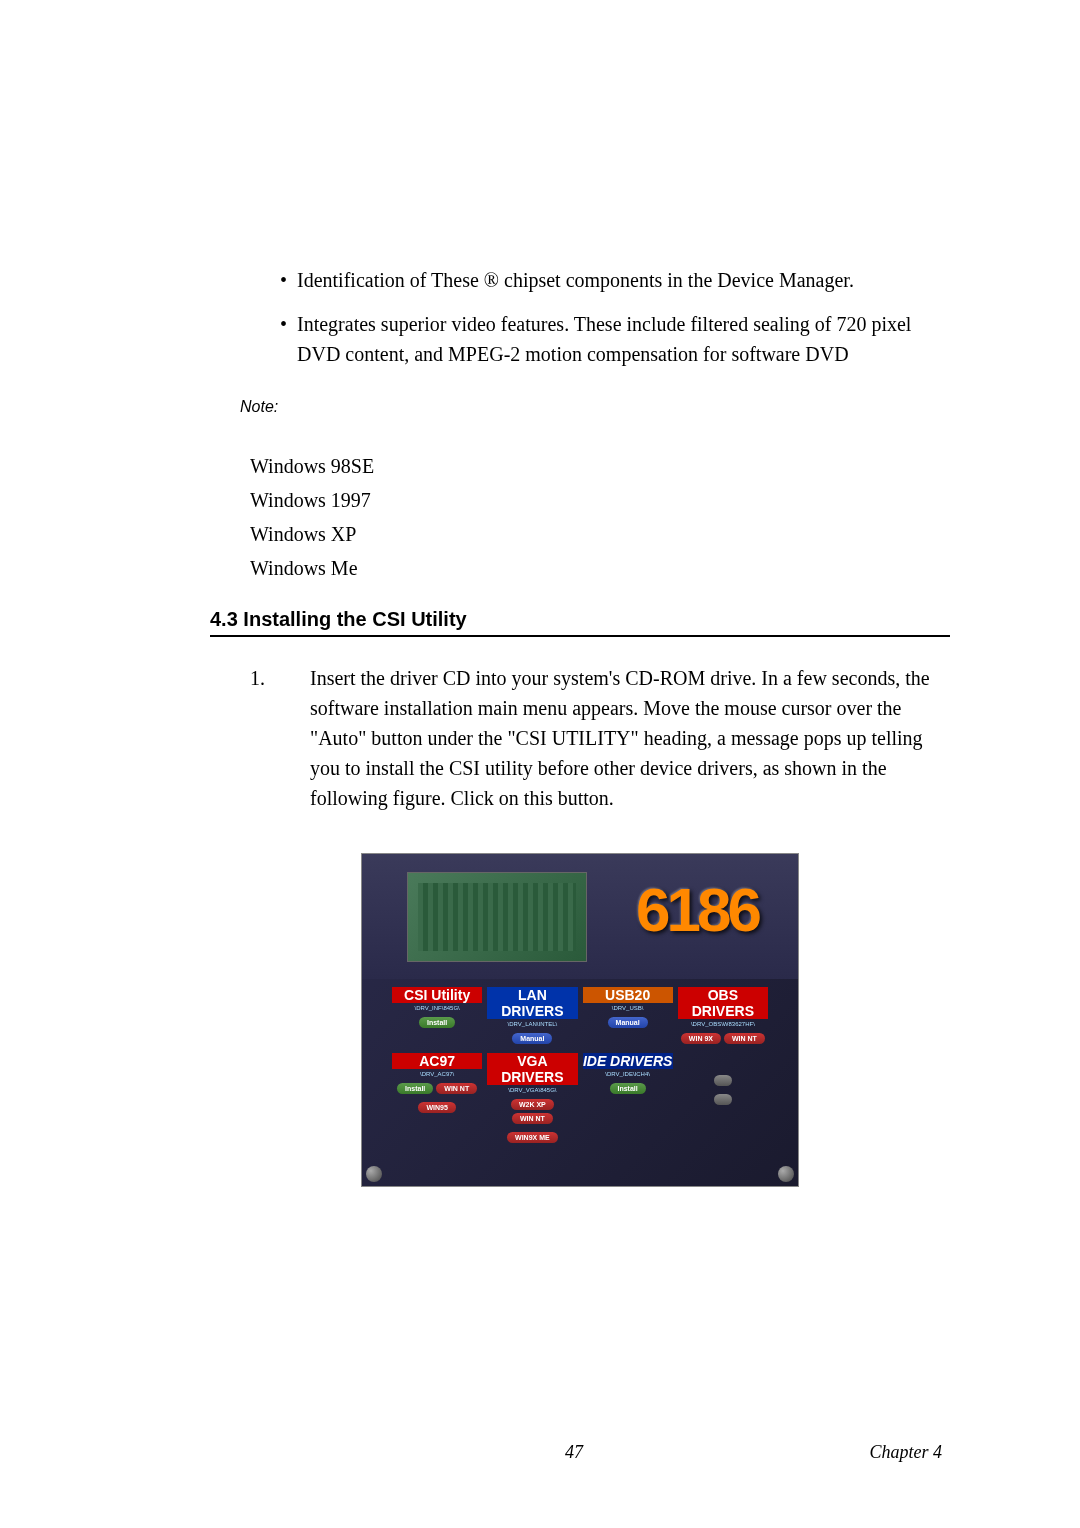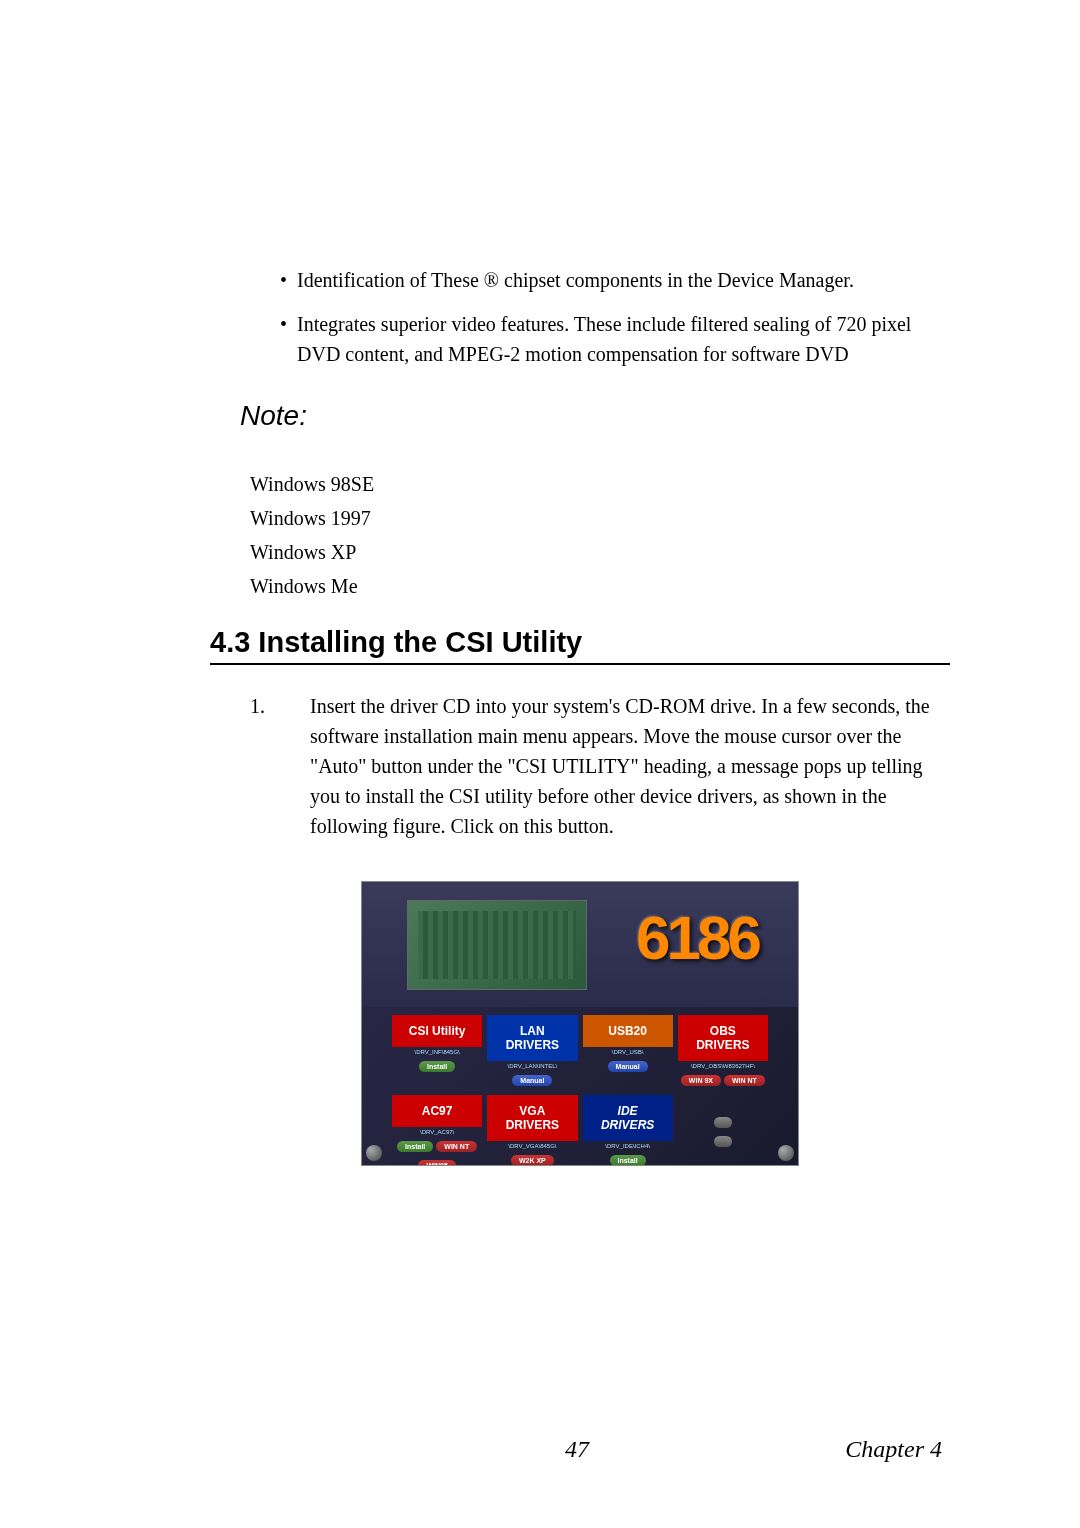--- a/index.html
+++ b/index.html
@@ -34,41 +34,41 @@
     }
     .bullet-text {
       flex: 1;
     }
     .note-row {
       display: flex;
       margin-left: 30px;
       margin-bottom: 30px;
       font-family: Arial, Helvetica, sans-serif;
       font-style: italic;
-      font-size: 28px;
+      font-size: 16px;
       line-height: 1.5;
     }
     .note-label {
       width: 130px;
       flex-shrink: 0;
     }
     .note-text {
       flex: 1;
       padding-right: 40px;
     }
     .os-list {
       margin-left: 40px;
       margin-bottom: 23px;
       font-size: 20px;
       line-height: 1.7;
     }
     .section-heading {
       font-family: Arial, Helvetica, sans-serif;
       font-weight: bold;
-      font-size: 29px;
+      font-size: 20px;
       margin-left: 0;
       margin-bottom: 4px;
     }
     .heading-divider {
       border: none;
       border-top: 2px solid #000;
       margin-bottom: 26px;
     }
     .numbered-item {
       display: flex;
@@ -82,21 +82,21 @@
       flex-shrink: 0;
     }
     .num-text {
       flex: 1;
       padding-right: 20px;
     }
     .installer-image {
       display: block;
       margin: 2px auto;
       width: 438px;
-      height: 285px;
+      height: 334px;
       background: linear-gradient(135deg, #2a2a4a 0%, #1a1a2e 100%);
       border: 1px solid #888;
       position: relative;
       overflow: hidden;
     }
     .installer-top {
       height: 125px;
       position: relative;
       background: linear-gradient(to bottom, #3a3a5a, #2a2a4a);
       display: flex;
@@ -136,22 +136,22 @@
       grid-template-columns: repeat(4, 1fr);
       gap: 5px;
     }
     .panel {
       font-family: Arial, sans-serif;
       font-size: 8px;
       text-align: center;
     }
     .panel-header {
       color: #fff;
-      padding: 9px;
-      font-size: 12px;
+      padding: 0;
+      font-size: 14px;
       font-weight: bold;
     }
     .panel-header.red { background: #cc0000; }
     .panel-header.blue { background: #0033aa; }
     .panel-header.orange { background: #cc5500; }
     .panel-header.darkblue { background: #002288; font-style: italic; }
     .panel-path {
       color: #aaddff;
       font-size: 6px;
       padding: 2px;
@@ -186,21 +186,21 @@
     .corner-tr { top: 4px; right: 4px; }
     .corner-bl { bottom: 4px; left: 4px; }
     .corner-br { bottom: 4px; right: 4px; }
     .footer {
       position: absolute;
       bottom: 65px;
       left: 210px;
       right: 130px;
       display: flex;
       font-style: italic;
-      font-size: 24px;
+      font-size: 18px;
       justify-content: space-between;
     }
     .footer-page {
       margin-left: 355px;
     }
     .footer-chapter {
       margin-right: 8px;
     }
   </style>
 </head>

